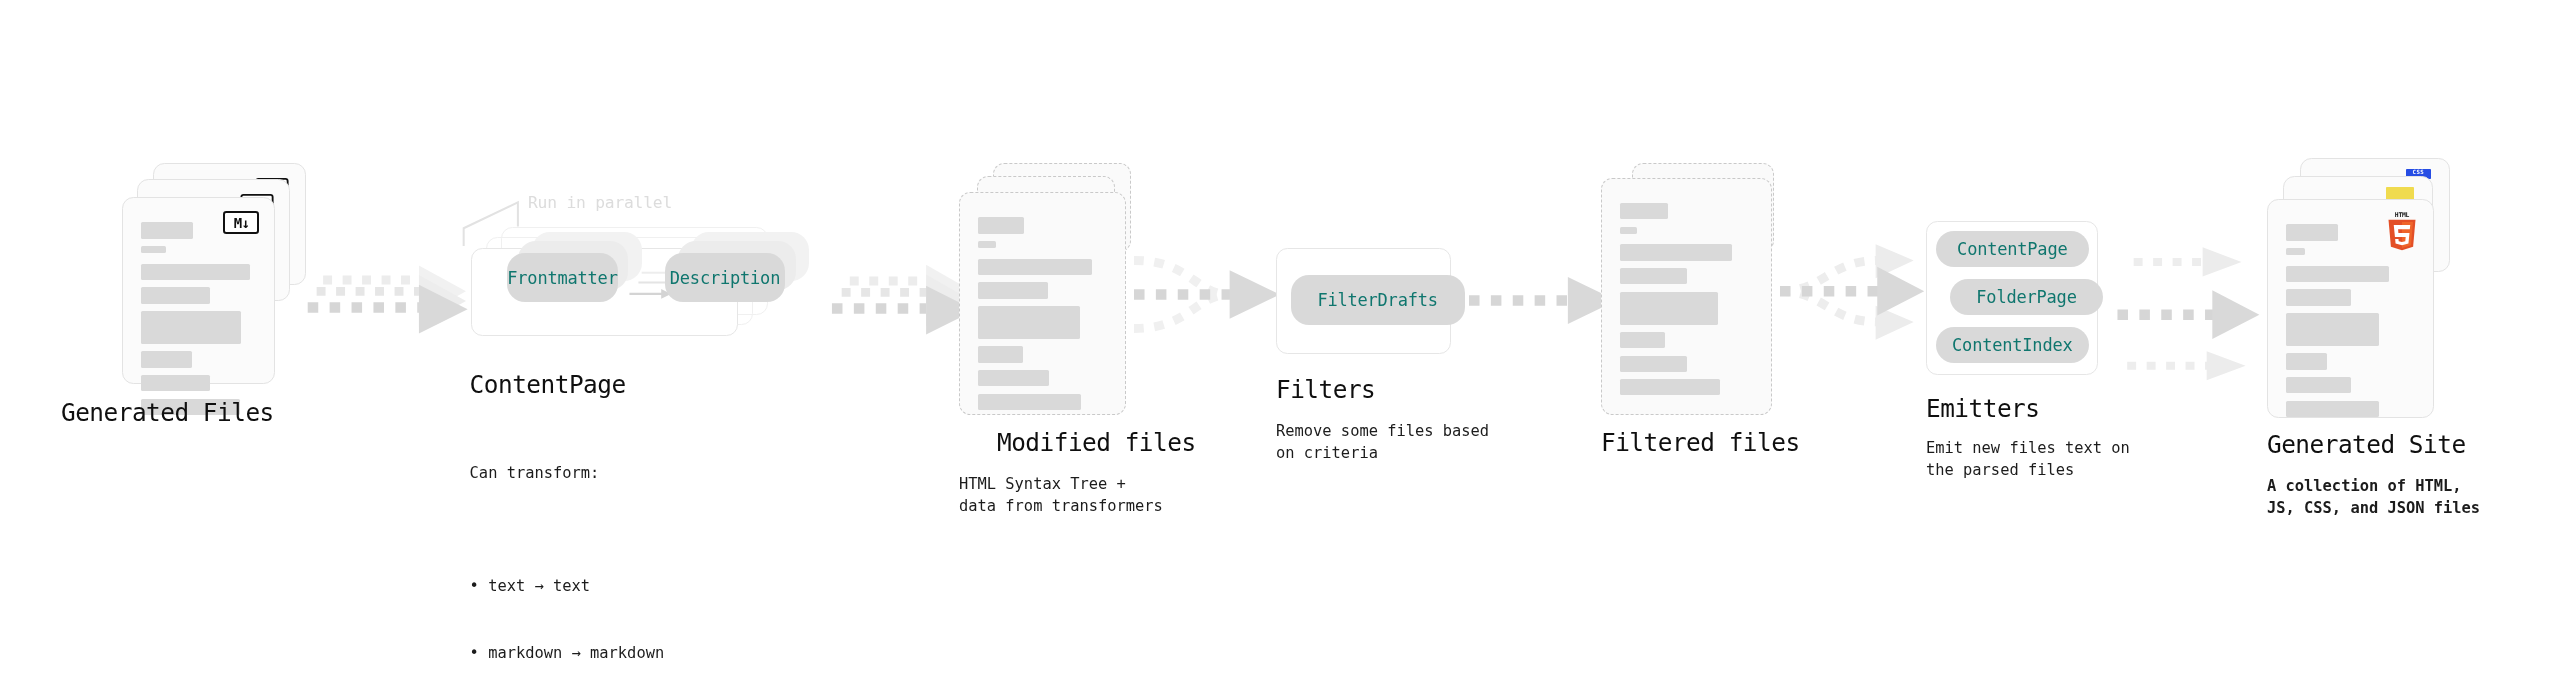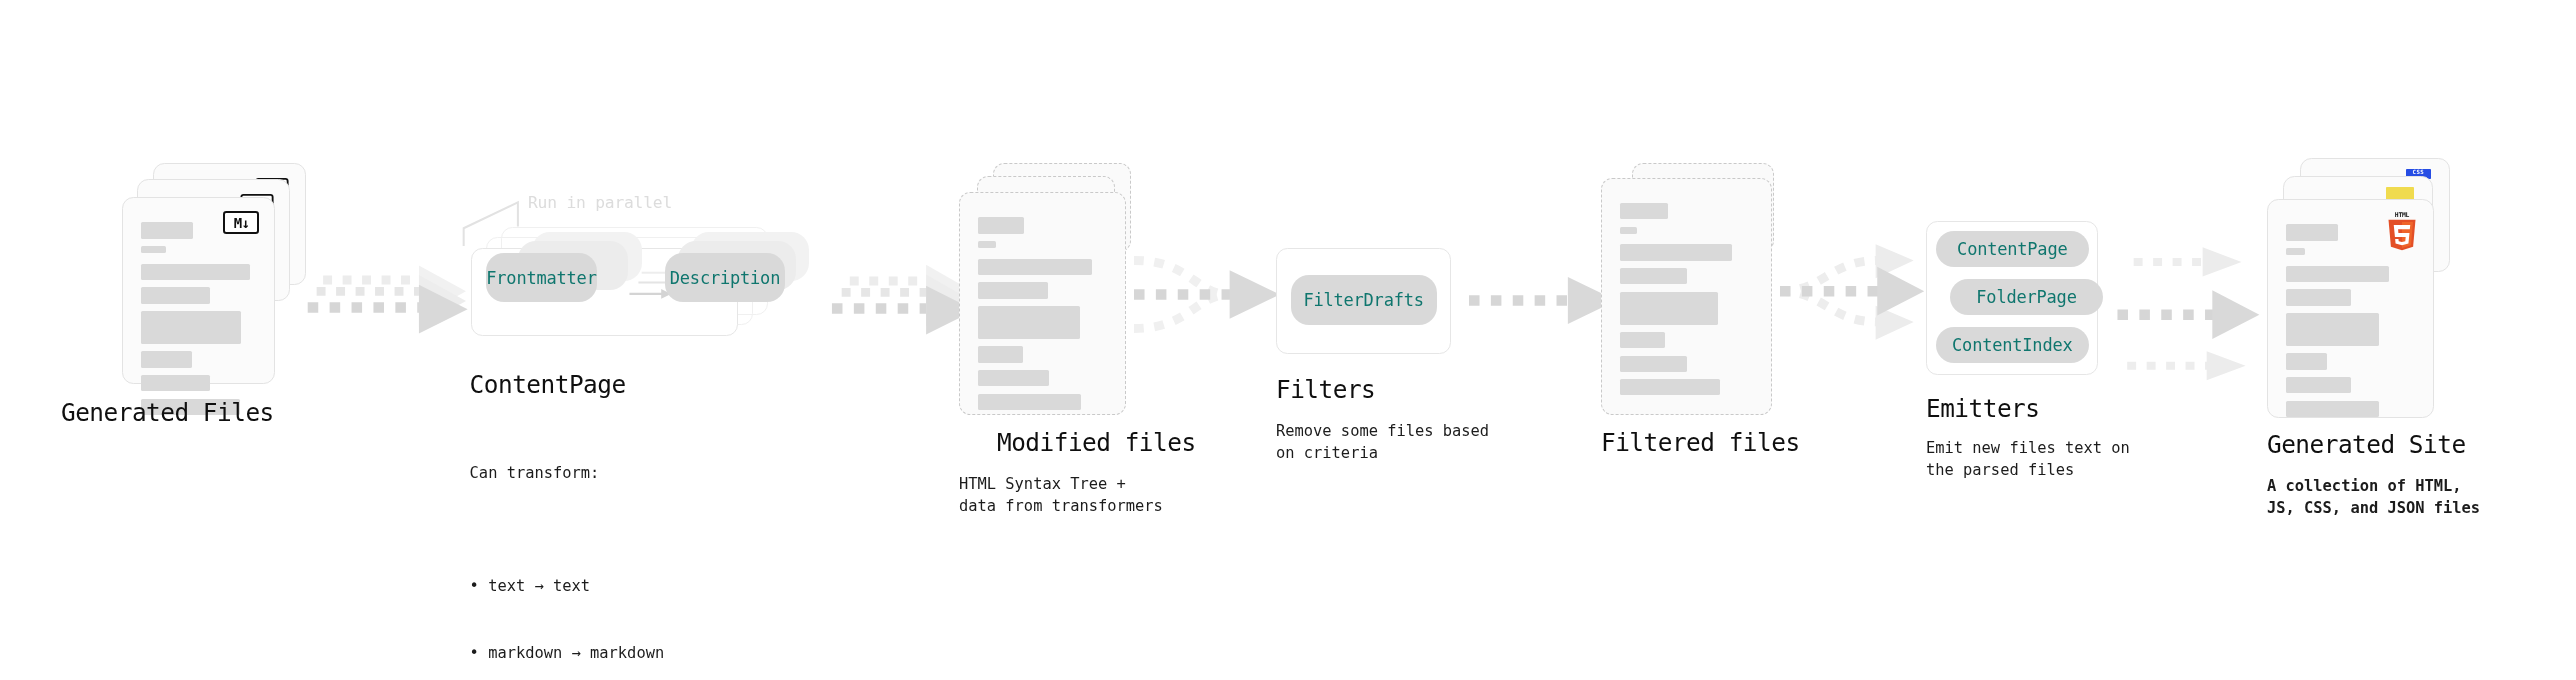--- a/index.html
+++ b/index.html
@@ -212,21 +212,21 @@
       <g fill="none" stroke-width="2.5">
         <line x1="18" y1="8" x2="56" y2="8" stroke="#ededed"></line>
         <polygon points="52,3 62,8 52,13" fill="#ededed"></polygon>
         <line x1="14" y1="20" x2="52" y2="20" stroke="#e4e4e4"></line>
         <polygon points="48,15 58,20 48,25" fill="#e4e4e4"></polygon>
         <line x1="3" y1="34" x2="46" y2="34" stroke="#d4d4d4"></line>
         <polygon points="42,28 54,34 42,40" fill="#d4d4d4"></polygon>
       </g>
     </svg>
 
-    <div class="pill" style="left:31px; top:62px; width:111px; height:49px;">
+    <div class="pill" style="left:52px; top:62px; width:111px; height:49px;">
       <span>Frontmatter</span>
     </div>
     <div class="pill" style="left:210px; top:62px; width:120px; height:49px;">
       <span>Description</span>
     </div>
 
     <div class="title" style="left:14.6px; top:182px;">ContentPage</div>
     <div class="subtitle" style="left:14.6px; top:226px;">
       <div>Can transform:</div>
       <div class="bullets">
@@ -278,21 +278,21 @@
       <path d="M 0 104 C 70 104 75 62 118 62"></path>
     </g>
     <g stroke="#d6d6d6" stroke-width="13" stroke-dasharray="13 14" fill="none">
       <line x1="0" y1="62" x2="128" y2="62"></line>
     </g>
     <polygon points="118,32 180,62 118,92" fill="#d9d9d9"></polygon>
   </svg>
 
   <div class="stage" style="left:1276px; top:248px;">
     <div class="procbox" style="left:0px; top:0px; width:175px; height:106px;"></div>
-    <div class="pill" style="left:14.6px; top:27px; width:146px; height:50px;">
+    <div class="pill" style="left:14.6px; top:27px; width:174px; height:50px;">
       <span>FilterDrafts</span>
     </div>
     <div class="title" style="left:0px; top:130px;">Filters</div>
     <div class="subtitle" style="left:0px; top:172px;">Remove some files based
 on criteria</div>
   </div>
 
   <svg class="stage" style="left:1469px; top:276px;" width="158" height="49" viewBox="0 0 195 60">
     <g stroke="#d6d6d6" stroke-width="13" stroke-dasharray="13 14" fill="none">
       <line x1="0" y1="30" x2="130" y2="30"></line>

